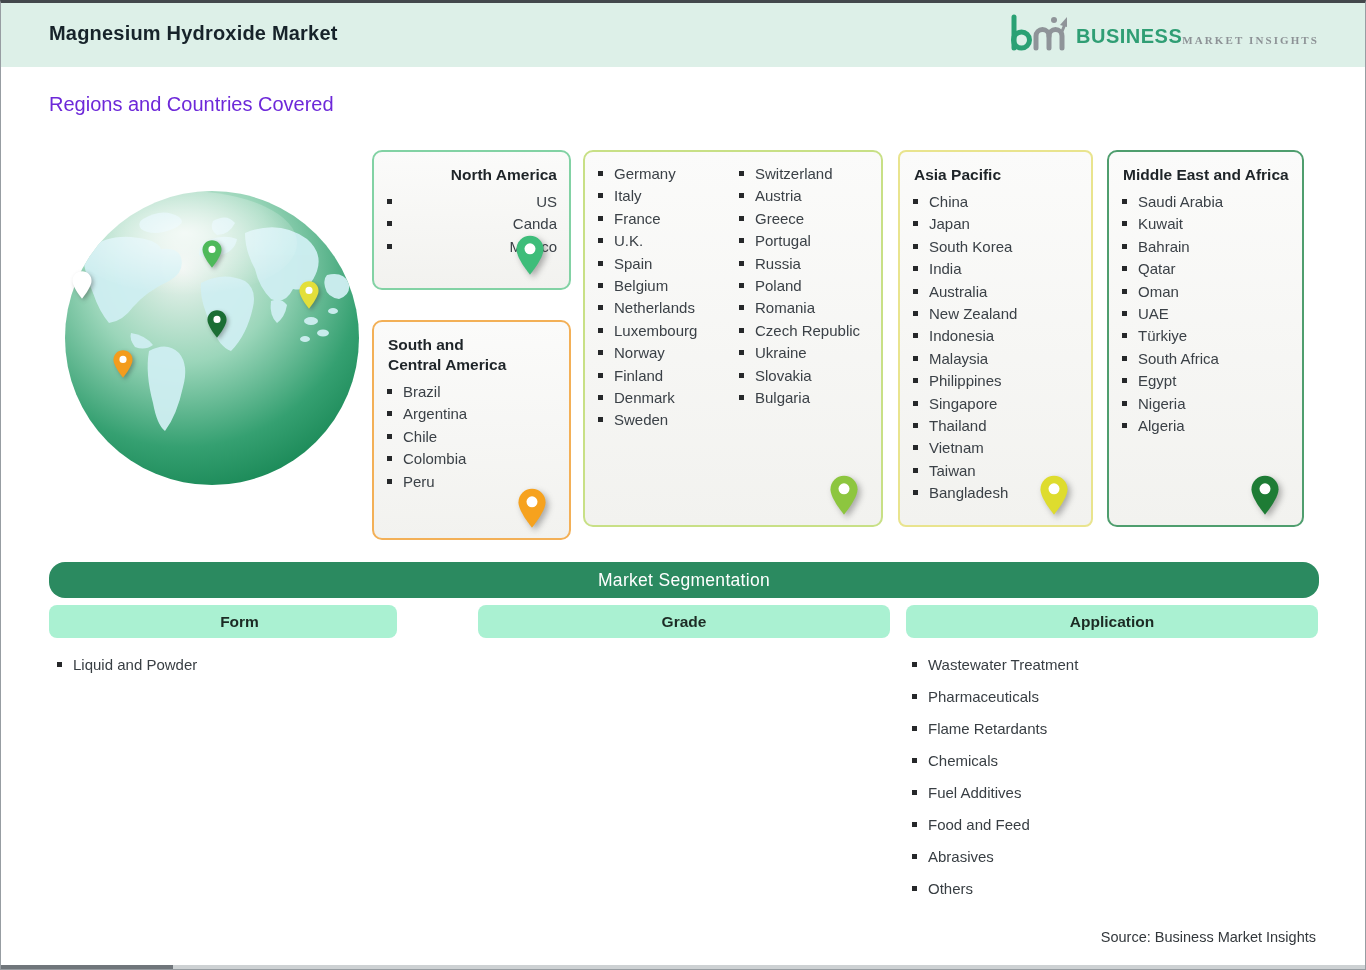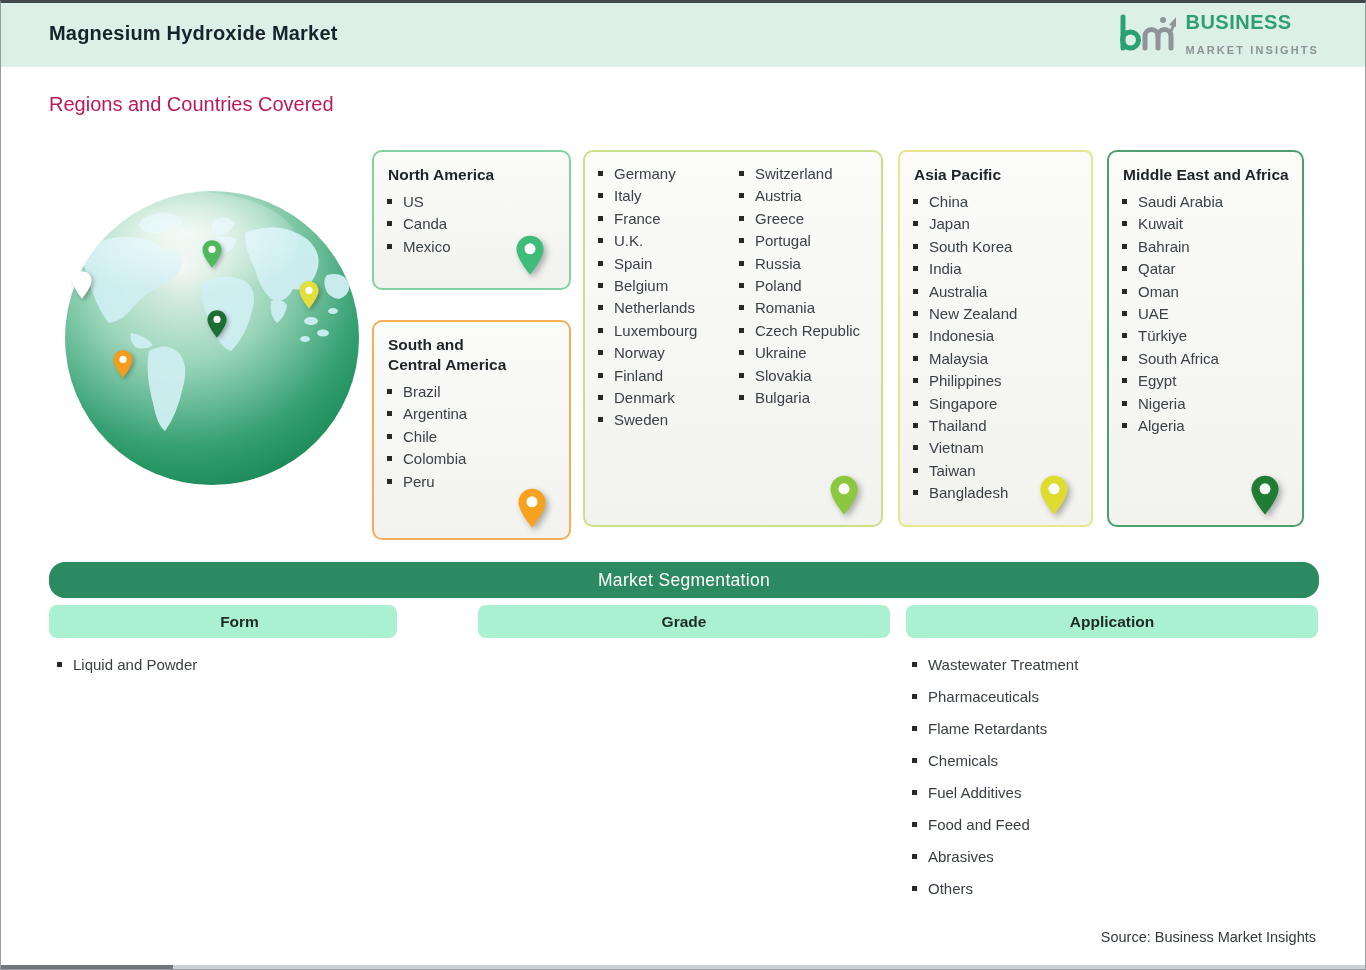--- a/index.html
+++ b/index.html
@@ -4,33 +4,33 @@
 <style>
   * { margin:0; padding:0; box-sizing:border-box; }
   html,body { width:1366px; height:970px; }
   body { font-family:"Liberation Sans", sans-serif; background:#ffffff; position:relative; }
   .page { position:absolute; inset:0; background:#fff; border:1px solid #979da2; border-top:3px solid #43484c; overflow:hidden; }
 
   
   .header { position:absolute; left:0; top:0; width:100%; height:64px; }
   .page-title { position:absolute; left:48px; top:19px; font-size:20px; font-weight:bold; color:#17232a; letter-spacing:.2px; }
   .logo { position:absolute; right:46px; top:9px; display:flex; align-items:center; gap:9px; }
-  .logo-text { display:flex; flex-direction:column; line-height:1; }
+  .logo-text { display:flex; flex-direction:row; line-height:1;align-items:flex-end; }
   .logo-line1 { font-size:20px; font-weight:bold; letter-spacing:.5px; }
-  .logo-line2 { font-size:11px; font-weight:bold; color:#8d9296; letter-spacing:2.1px; margin-top:13px; }
-
-  .section-title { position:absolute; left:48px; top:90px; font-size:20px; font-weight:400; color:#be185d; }
+  .logo-line2 { font-size:11px; font-weight:bold; color:#8d9296; letter-spacing:2.1px; margin-top:13px;font-family:Liberation Serif, serif; }
+
+  .section-title { position:absolute; left:48px; top:90px; font-size:20px; font-weight:400; color:#6d28d9; }
 
   
   .globe { position:absolute; left:64px; top:188px; width:294px; height:294px; }
   .pin-globe { position:absolute; width:24px; height:31px; filter:drop-shadow(2px 2px 2px rgba(40,40,40,.35)); }
 
   
   .region-card { position:absolute; background:linear-gradient(#fbfbfa,#f2f2ef); border:2px solid #ccc; border-radius:10px; padding:11px 12px; }
-  .card-na  { left:371px; top:147px; width:199px; height:140px; }
+  .card-na  { left:371px; top:147px; width:199px; height:140px;text-align:right; }
   .card-sca { left:371px; top:304px; width:199px; height:220px; }
   .card-eu  { left:582px; top:147px; width:300px; height:377px; }
   .card-ap  { left:897px; top:147px; width:195px; height:377px; }
   .card-mea { left:1106px; top:147px; width:197px; height:377px; }
   .region-title { font-size:15.5px; font-weight:bold; color:#1e2428; line-height:20px; margin:2px 0 6px 2px; }
   .card-sca .region-title { max-width:130px; }
   .country-list { list-style:none; }
   .card-eu .country-list { column-count:2; column-gap:10px; }
   .country-item { position:relative; padding-left:17px; font-size:15px; color:#3b4147; line-height:22.4px; break-inside:avoid; }
   .sq { position:absolute; left:1px; top:8px; width:5px; height:5px; background:#26282a; }

